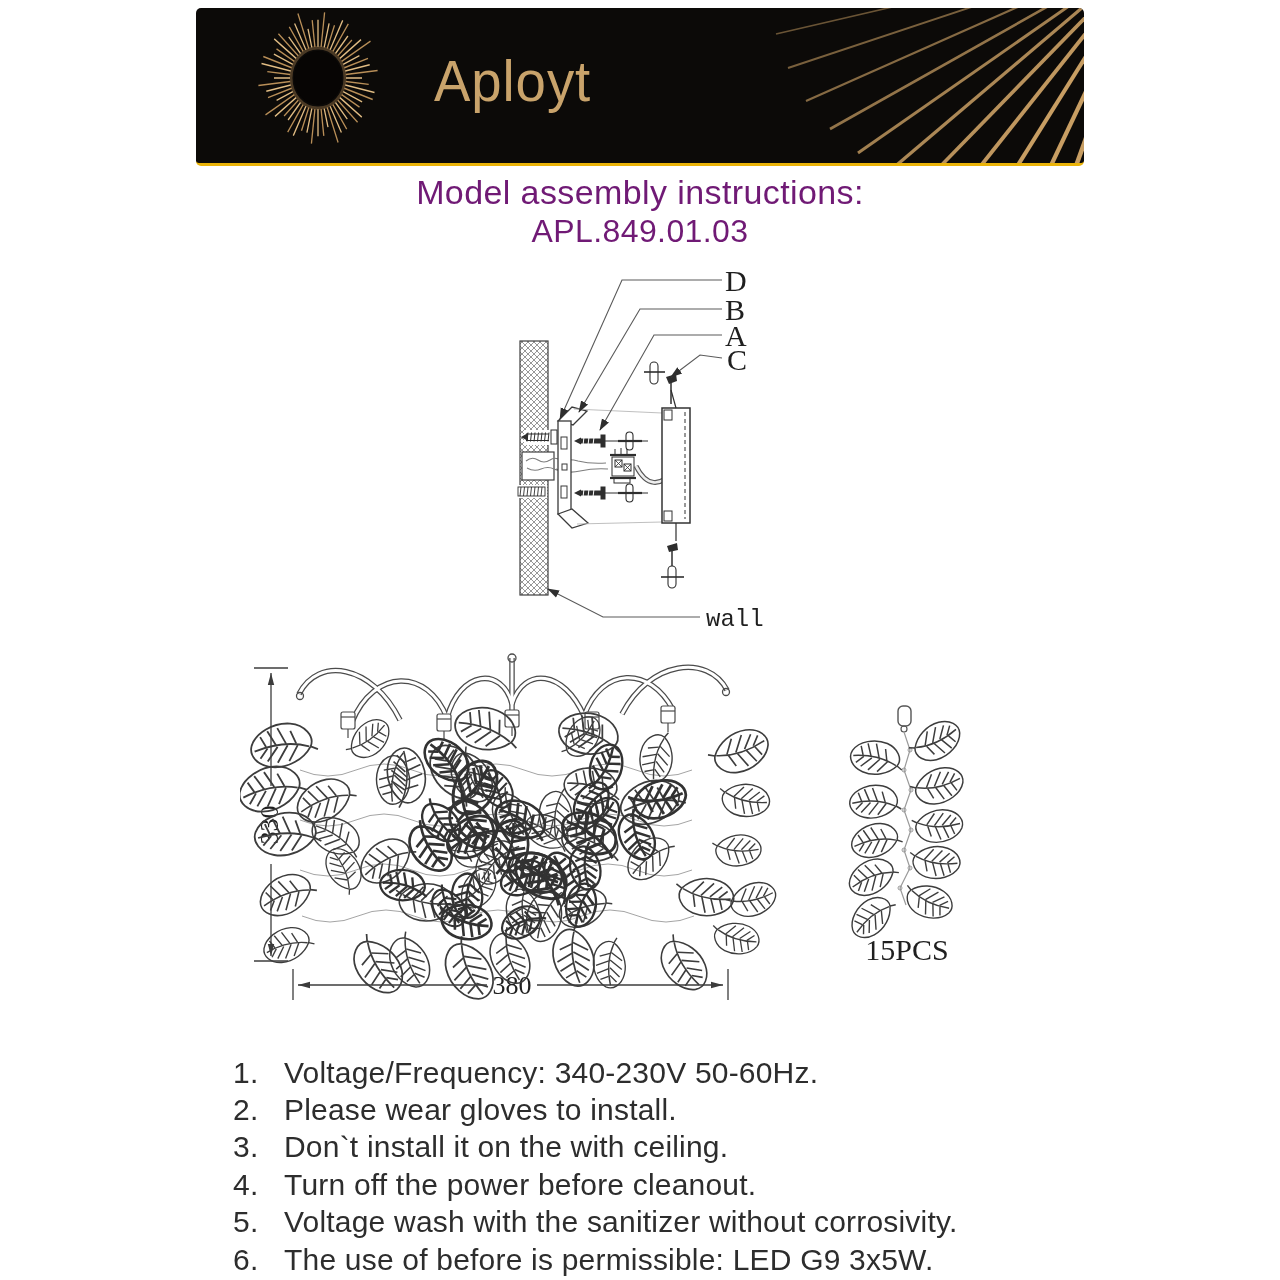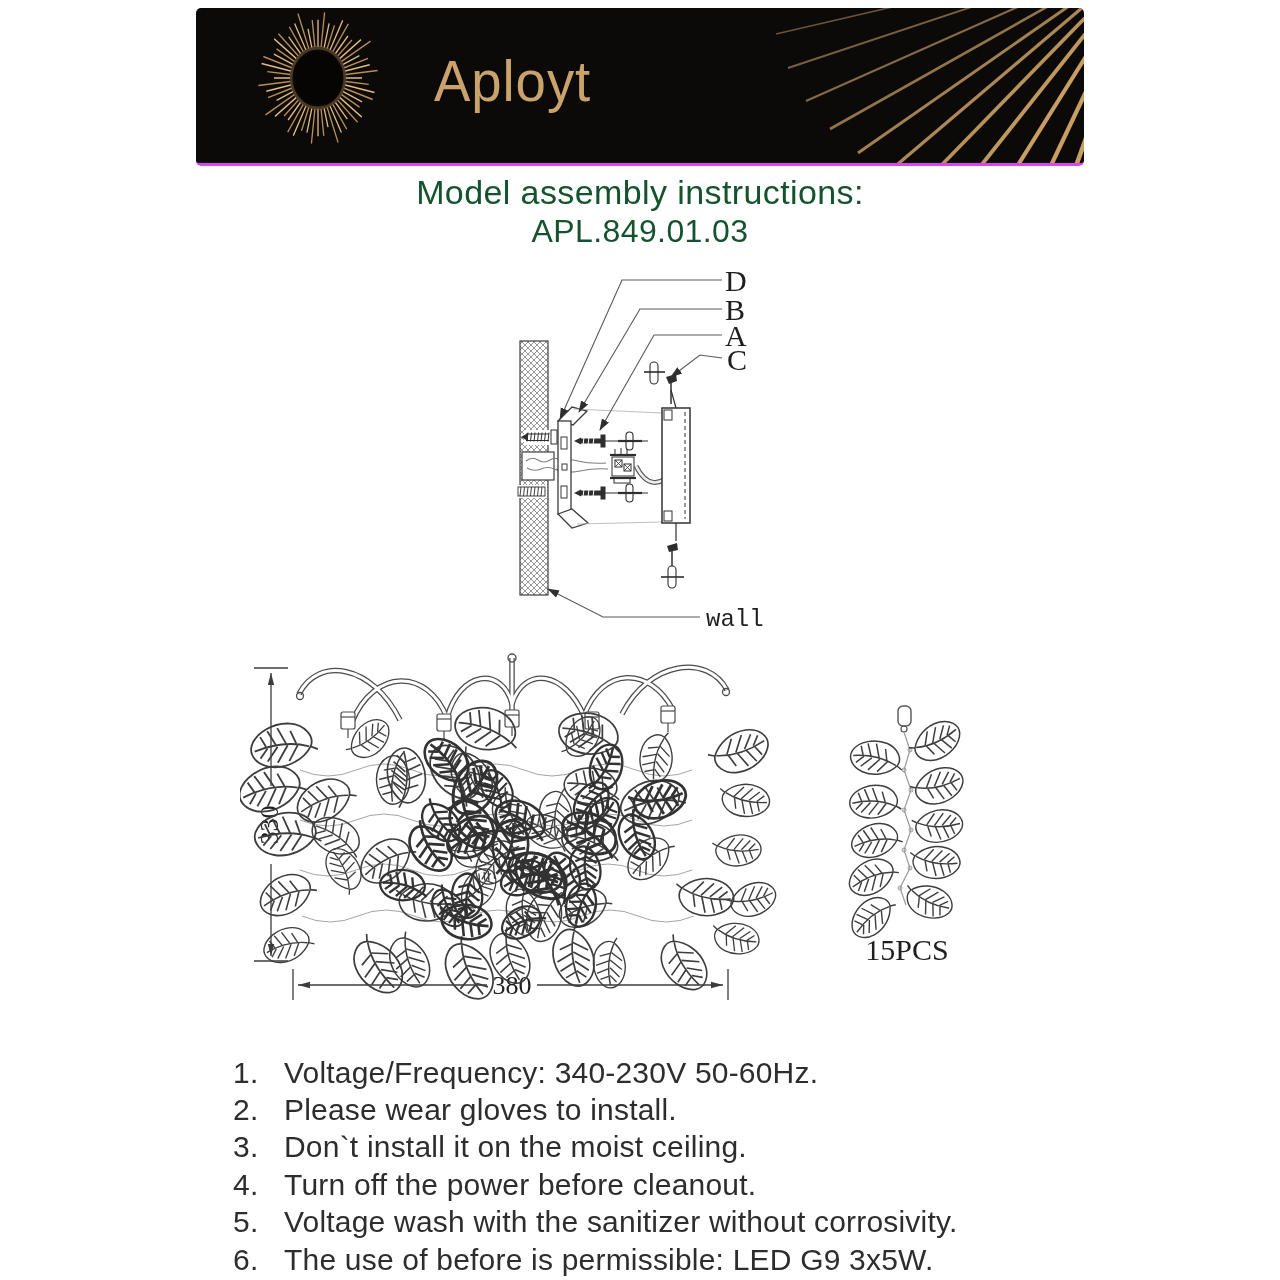--- a/index.html
+++ b/index.html
@@ -6,30 +6,30 @@
   body{
     width:1280px;height:1280px;position:relative;overflow:hidden;
     background:#ffffff;
     font-family:"Liberation Sans", sans-serif;
     color:#2f2f2f;
   }
   
   .banner{
     position:absolute;left:196px;top:8px;width:888px;height:155px;
     background:#0c0a08;border-radius:5px;overflow:hidden;
-    border-bottom:3px solid #d946ef;
+    border-bottom:3px solid #eab308;
   }
   .banner svg{position:absolute;left:0;top:0;}
   .brand{
     position:absolute;left:238px;top:44px;
     font-size:58px;line-height:1;letter-spacing:1px;
     color:#c9a36b;font-weight:400;transform:scaleX(.94);transform-origin:left;
   }
   
-  .title-block{position:absolute;left:0;right:0;top:172px;text-align:center;color:#14532d;}
+  .title-block{position:absolute;left:0;right:0;top:172px;text-align:center;color:#701a75;}
   .title-line1{font-size:34px;letter-spacing:.4px;line-height:40px;}
   .title-line2{font-size:32px;letter-spacing:.4px;line-height:38px;}
   
   .svg-abs{position:absolute;}
   text.serif{font-family:"Liberation Serif", serif;fill:#1f1f1f;}
   text.mono{font-family:"Liberation Mono", monospace;fill:#1f1f1f;}
   
   .instructions{position:absolute;left:233px;top:1054px;font-size:30px;color:#2d2d2d;letter-spacing:.2px;}
   .inst-row{display:flex;height:37.4px;align-items:center;white-space:nowrap;}
   .inst-num{width:51px;flex:0 0 51px;}
@@ -472,21 +472,21 @@
   <div class="inst-row">
     <span class="inst-num">1.</span>
     <span class="inst-text">Voltage/Frequency: 340-230V 50-60Hz.</span>
   </div>
   <div class="inst-row">
     <span class="inst-num">2.</span>
     <span class="inst-text">Please wear gloves to install.</span>
   </div>
   <div class="inst-row">
     <span class="inst-num">3.</span>
-    <span class="inst-text">Don`t install it on the moist ceiling.</span>
+    <span class="inst-text">Don`t install it on the with ceiling.</span>
   </div>
   <div class="inst-row">
     <span class="inst-num">4.</span>
     <span class="inst-text">Turn off the power before cleanout.</span>
   </div>
   <div class="inst-row">
     <span class="inst-num">5.</span>
     <span class="inst-text">Voltage wash with the sanitizer without corrosivity.</span>
   </div>
   <div class="inst-row">

